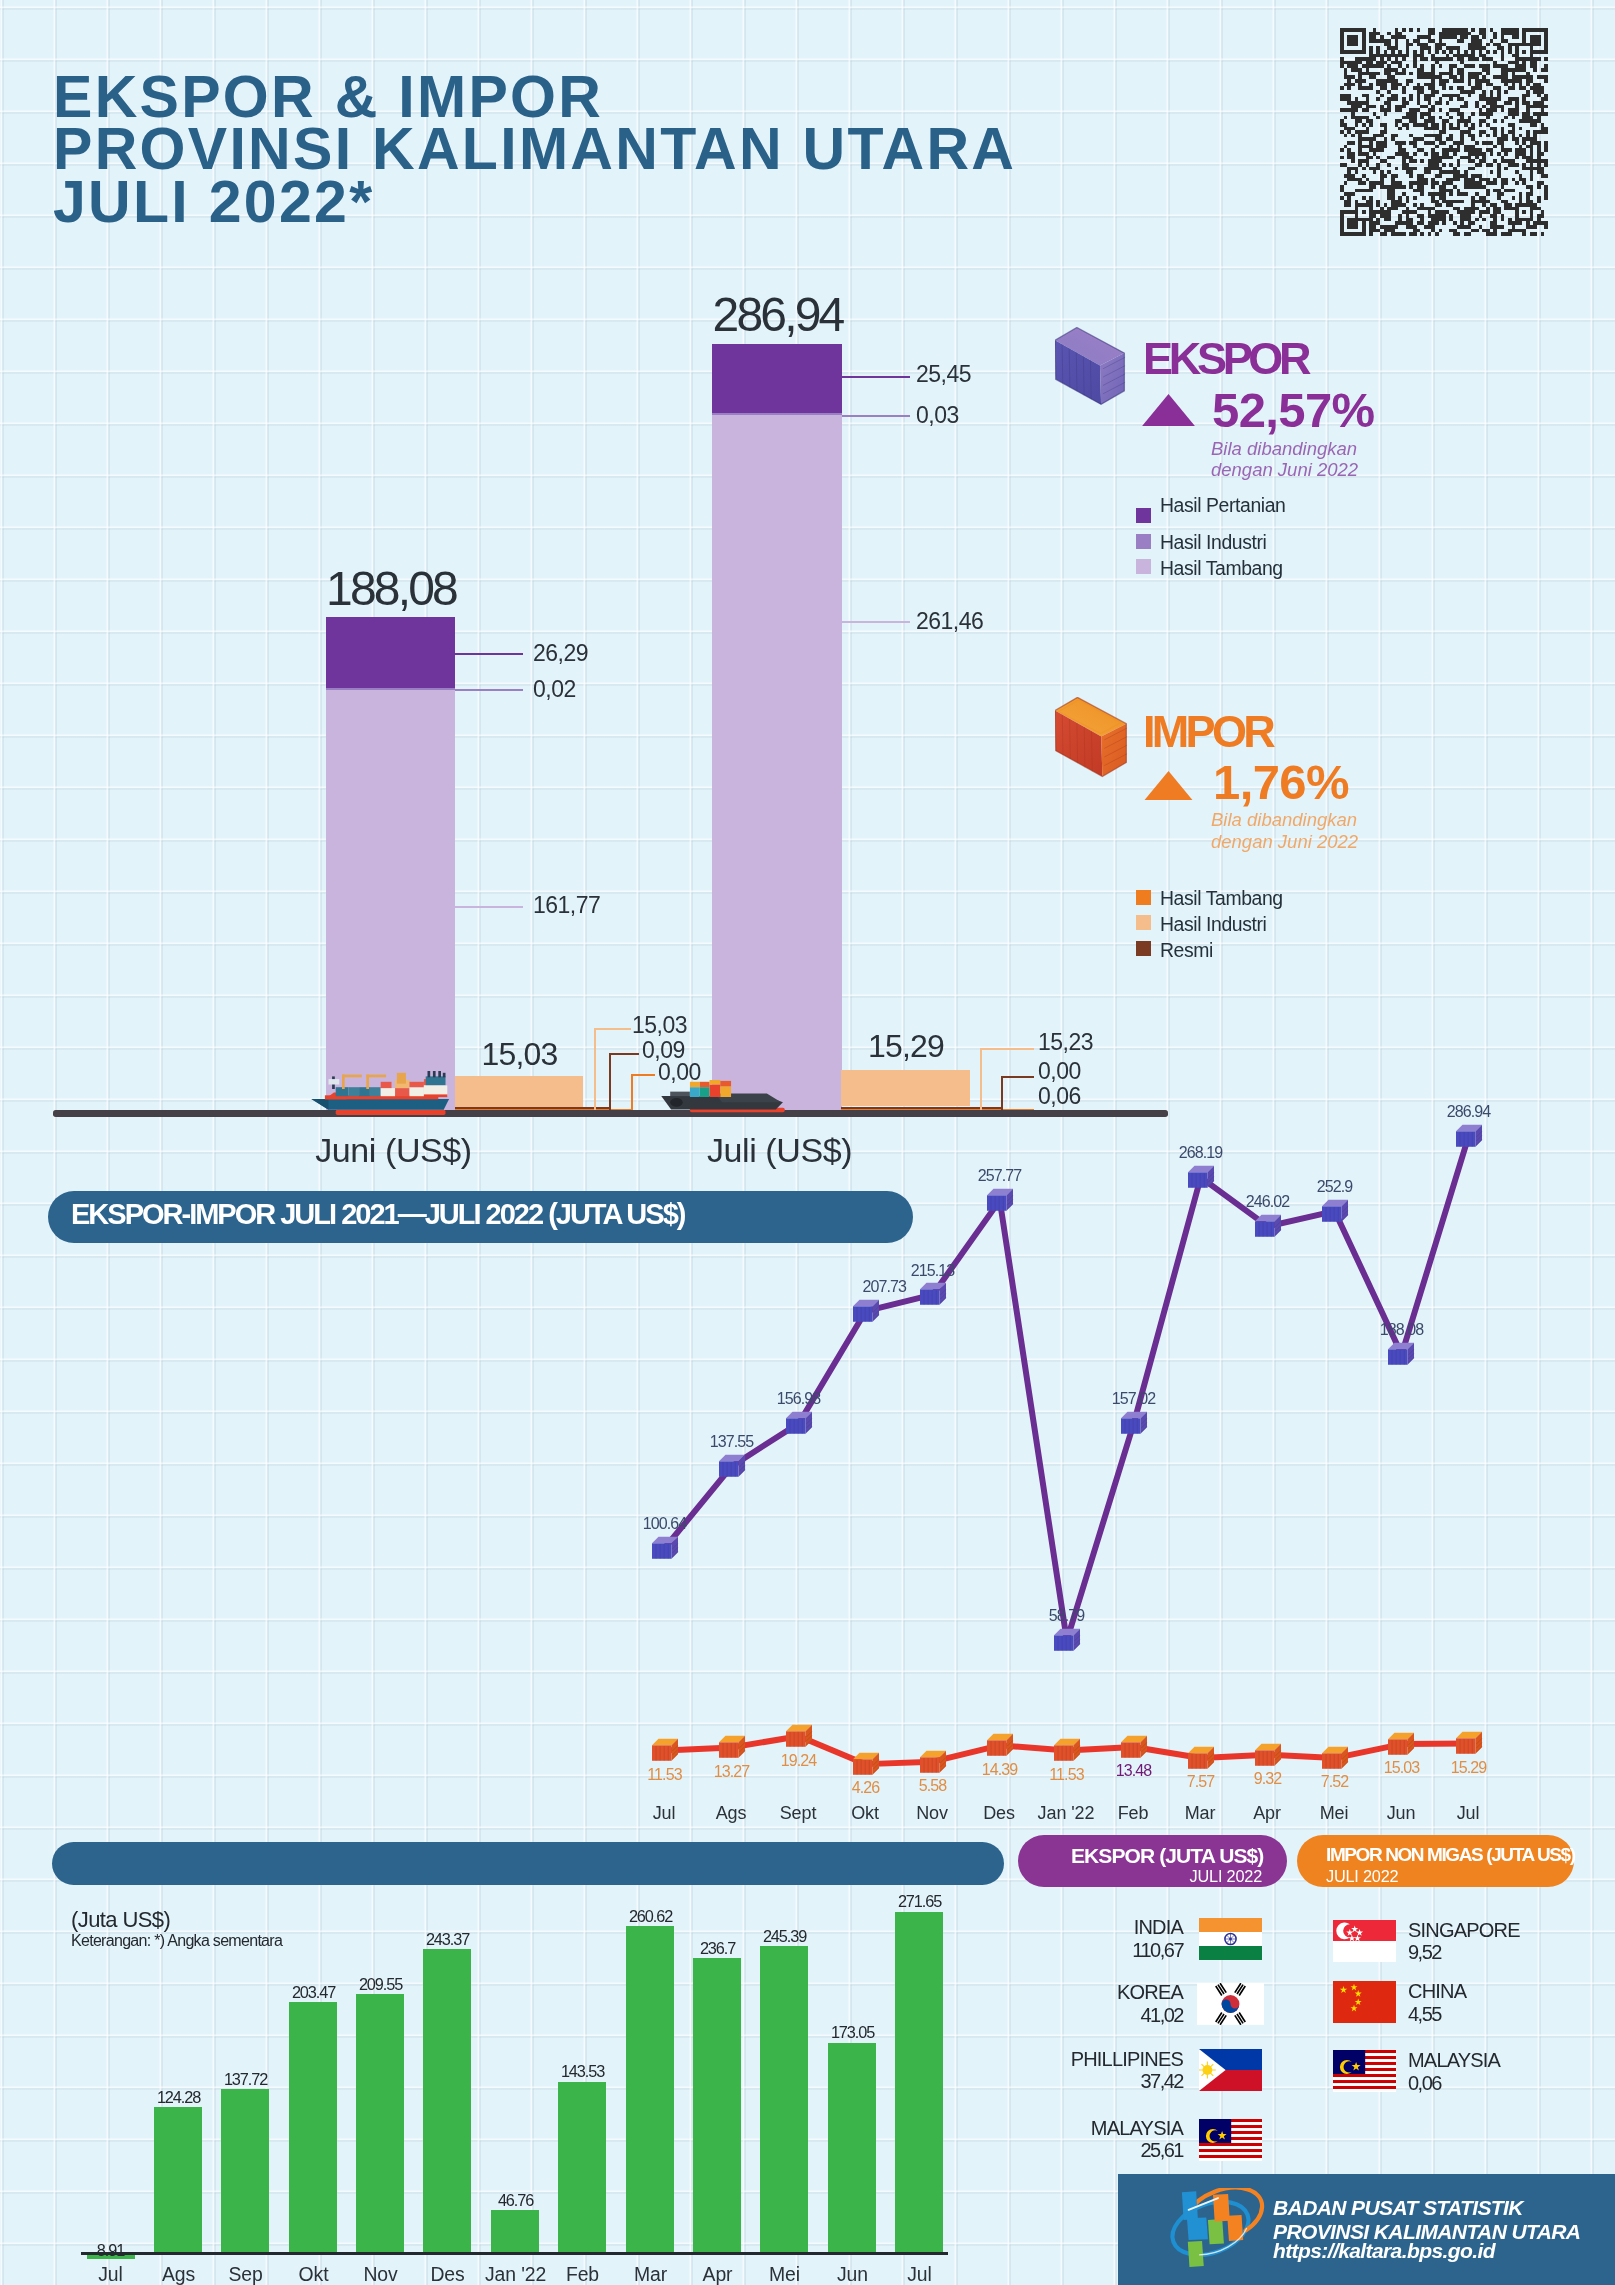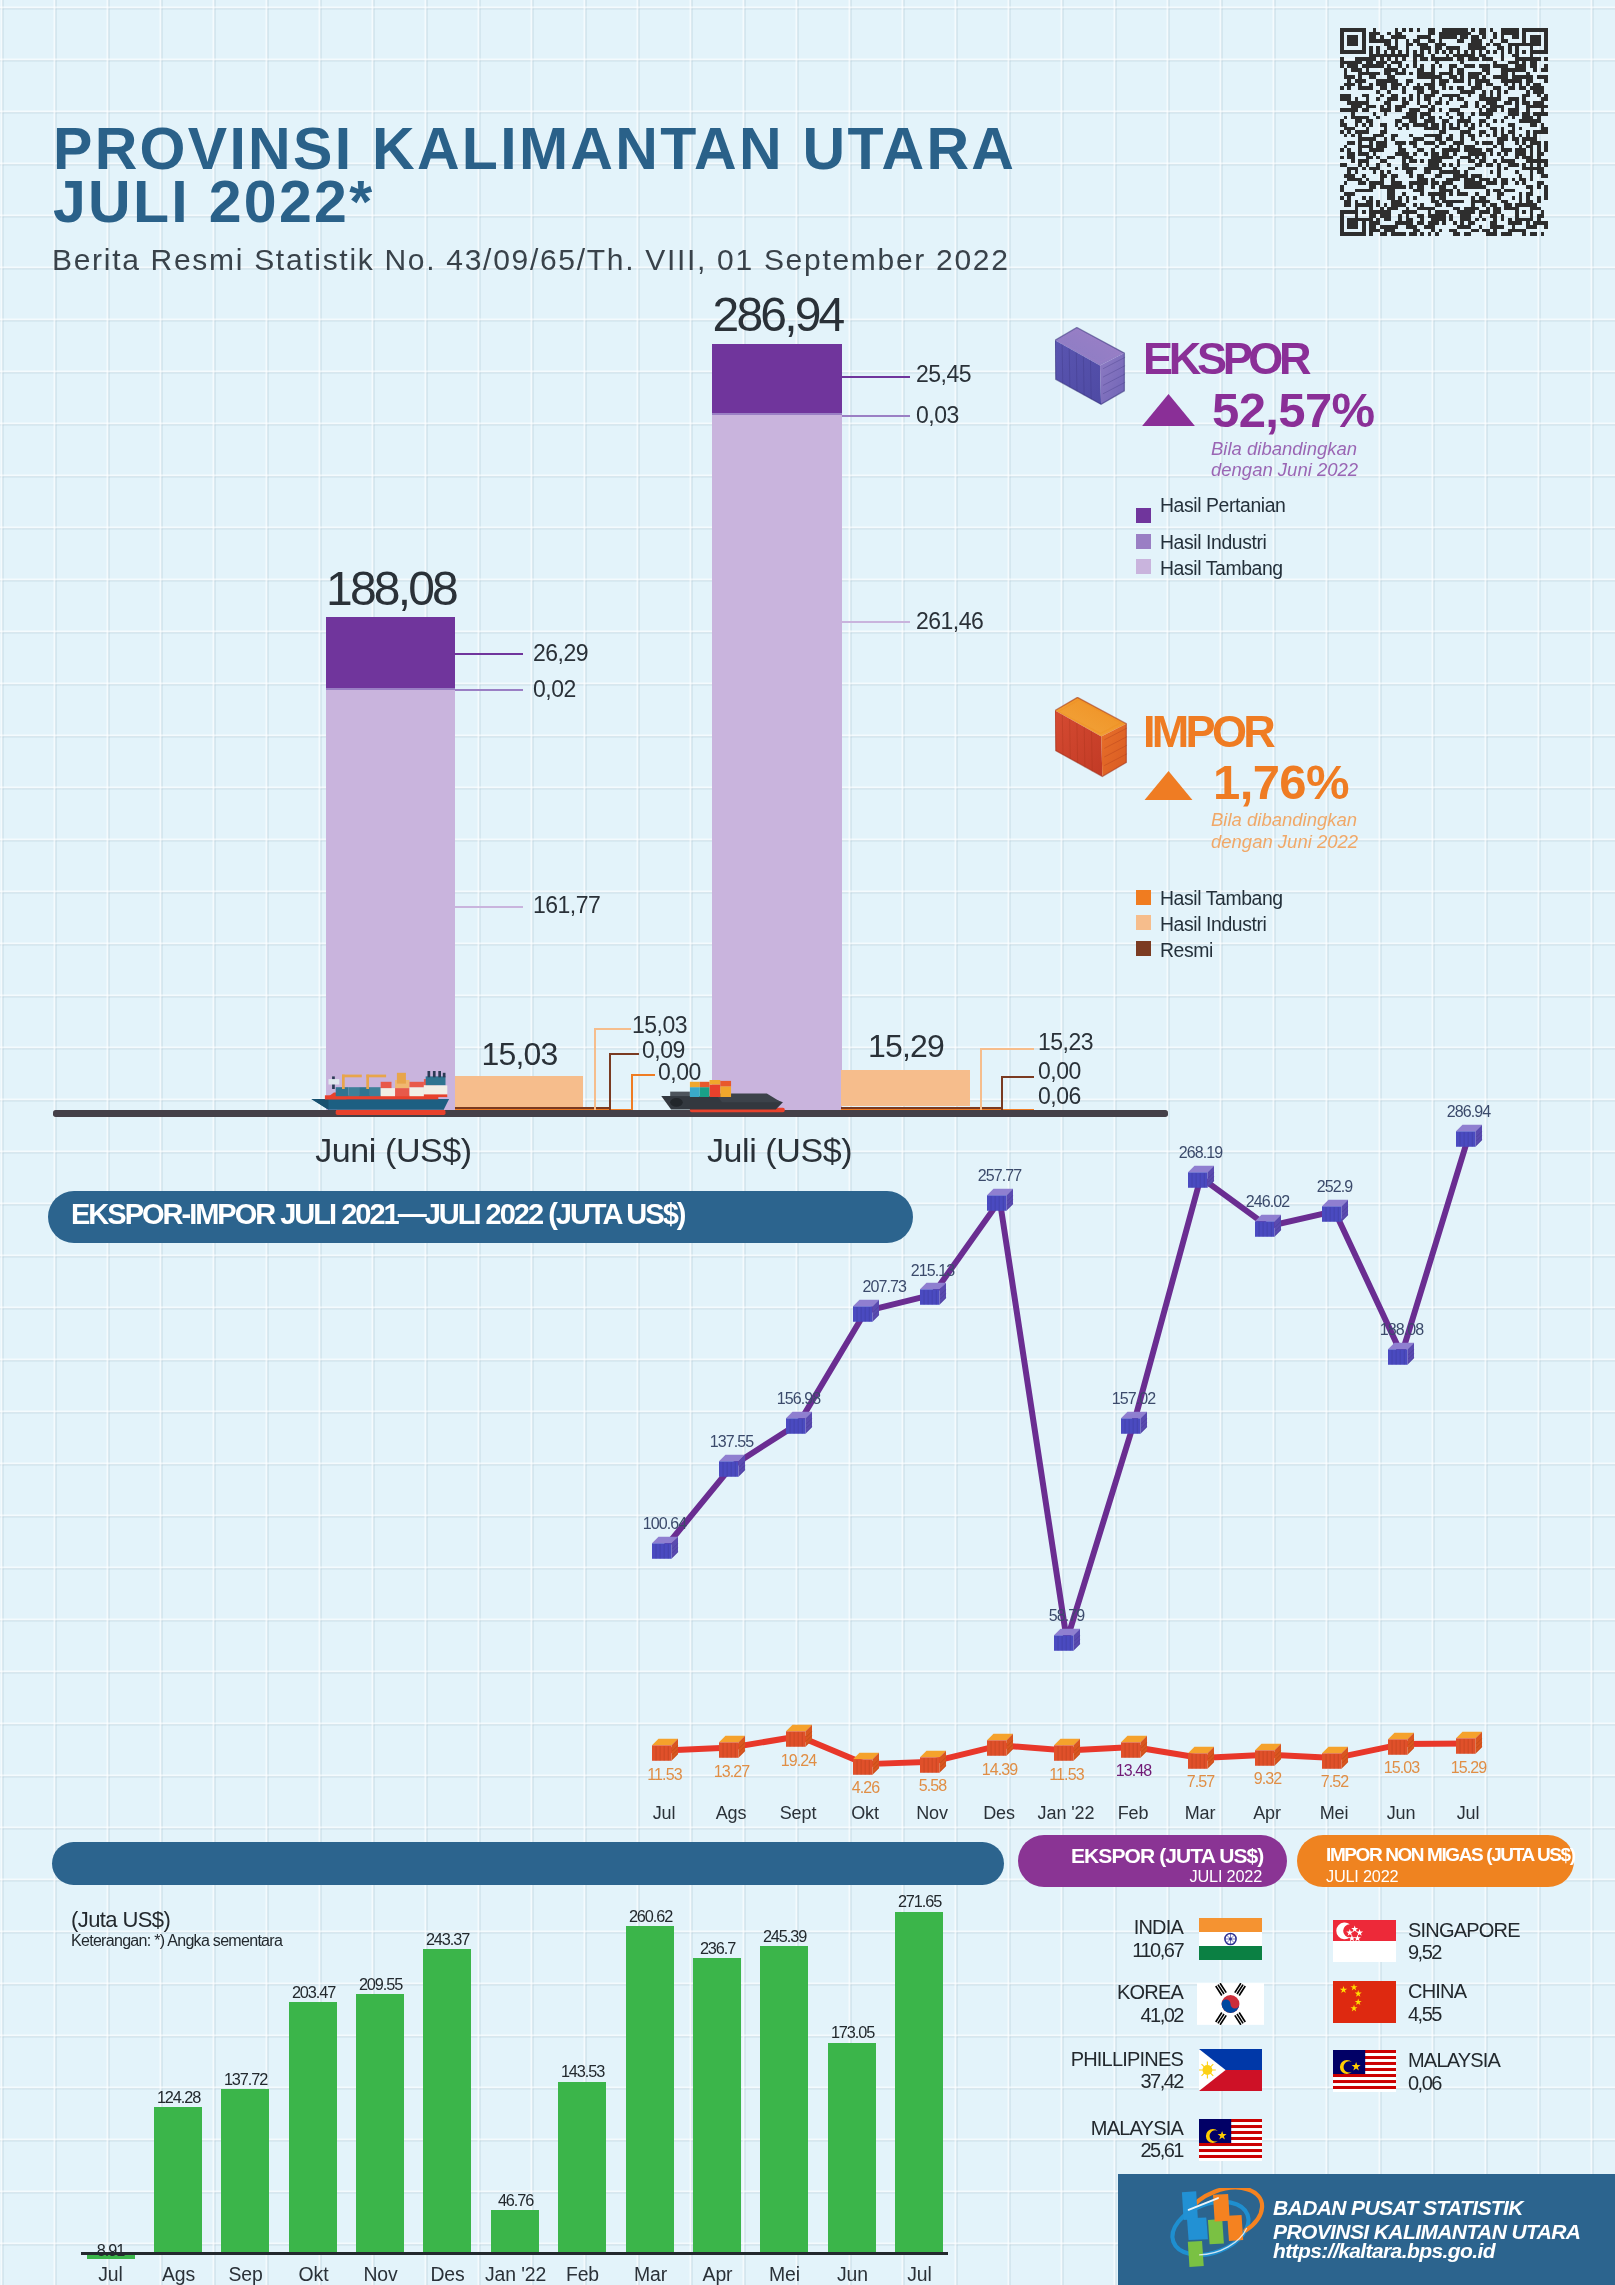--- a/index.html
+++ b/index.html
@@ -35,23 +35,23 @@
 .pill{position:absolute;border-radius:29px;}
 .pillt{position:absolute;color:#fff;font-weight:bold;font-size:21px;letter-spacing:-0.9px;white-space:nowrap;line-height:1;}
 .pills{position:absolute;color:#fff;font-size:16.3px;letter-spacing:-0.2px;white-space:nowrap;line-height:1;}
 .ftxt{position:absolute;color:#fff;font-weight:bold;font-style:italic;font-size:21px;letter-spacing:-0.6px;white-space:nowrap;line-height:1;}
 </style>
 </head>
 <body>
 
 <div id="page">
 <div class="grid"></div>
+<div class="ttl" style="left:53px;top:68px">EKSPOR &amp; IMPOR</div>
 <div class="ttl" style="left:53px;top:120px">PROVINSI KALIMANTAN UTARA</div>
 <div class="ttl" style="left:53px;top:173px">JULI 2022*</div>
-<div class="sub" style="left:52px;top:243px">Berita Resmi Statistik No. 43/09/65/Th. VIII, 01 September 2022</div>
 <svg class="abs" style="left:1340px;top:28px" width="208" height="208" viewBox="0 0 57 57" shape-rendering="crispEdges">
       <path fill="#2e2e2e" d="M0 0h7v1h-7zM9 0h1v1h-1zM15 0h1v1h-1zM17 0h1v1h-1zM19 0h1v1h-1zM21 0h1v1h-1zM24 0h2v1h-2zM28 0h7v1h-7zM36 0h1v1h-1zM38 0h2v1h-2zM41 0h1v1h-1zM44 0h5v1h-5zM50 0h7v1h-7zM0 1h1v1h-1zM6 1h1v1h-1zM8 1h3v1h-3zM13 1h1v1h-1zM15 1h2v1h-2zM24 1h2v1h-2zM27 1h9v1h-9zM38 1h2v1h-2zM42 1h1v1h-1zM44 1h5v1h-5zM50 1h1v1h-1zM56 1h1v1h-1zM0 2h1v1h-1zM2 2h3v1h-3zM6 2h1v1h-1zM8 2h2v1h-2zM11 2h1v1h-1zM14 2h4v1h-4zM21 2h4v1h-4zM27 2h5v1h-5zM33 2h2v1h-2zM36 2h2v1h-2zM39 2h1v1h-1zM42 2h1v1h-1zM44 2h1v1h-1zM47 2h2v1h-2zM50 2h1v1h-1zM52 2h3v1h-3zM56 2h1v1h-1zM0 3h1v1h-1zM2 3h3v1h-3zM6 3h1v1h-1zM8 3h6v1h-6zM15 3h1v1h-1zM18 3h1v1h-1zM20 3h2v1h-2zM24 3h2v1h-2zM27 3h1v1h-1zM32 3h2v1h-2zM36 3h3v1h-3zM41 3h1v1h-1zM44 3h2v1h-2zM50 3h1v1h-1zM52 3h3v1h-3zM56 3h1v1h-1zM0 4h1v1h-1zM2 4h3v1h-3zM6 4h1v1h-1zM12 4h2v1h-2zM15 4h1v1h-1zM18 4h2v1h-2zM21 4h3v1h-3zM26 4h3v1h-3zM35 4h4v1h-4zM40 4h1v1h-1zM42 4h2v1h-2zM46 4h9v1h-9zM56 4h1v1h-1zM0 5h1v1h-1zM6 5h1v1h-1zM8 5h1v1h-1zM10 5h1v1h-1zM13 5h3v1h-3zM18 5h1v1h-1zM22 5h3v1h-3zM26 5h2v1h-2zM29 5h4v1h-4zM35 5h5v1h-5zM43 5h2v1h-2zM46 5h1v1h-1zM48 5h1v1h-1zM52 5h1v1h-1zM56 5h1v1h-1zM0 6h7v1h-7zM8 6h1v1h-1zM10 6h1v1h-1zM12 6h1v1h-1zM14 6h1v1h-1zM16 6h1v1h-1zM18 6h1v1h-1zM20 6h1v1h-1zM22 6h1v1h-1zM24 6h1v1h-1zM26 6h1v1h-1zM28 6h1v1h-1zM30 6h1v1h-1zM32 6h1v1h-1zM34 6h1v1h-1zM36 6h1v1h-1zM38 6h1v1h-1zM40 6h1v1h-1zM42 6h1v1h-1zM44 6h1v1h-1zM46 6h1v1h-1zM48 6h1v1h-1zM50 6h1v1h-1zM52 6h5v1h-5zM8 7h11v1h-11zM20 7h3v1h-3zM25 7h1v1h-1zM29 7h1v1h-1zM31 7h6v1h-6zM38 7h2v1h-2zM44 7h1v1h-1zM47 7h2v1h-2zM52 7h1v1h-1zM0 8h1v1h-1zM4 8h6v1h-6zM11 8h1v1h-1zM13 8h1v1h-1zM15 8h1v1h-1zM17 8h1v1h-1zM20 8h1v1h-1zM22 8h2v1h-2zM25 8h6v1h-6zM32 8h2v1h-2zM35 8h3v1h-3zM39 8h3v1h-3zM44 8h1v1h-1zM48 8h7v1h-7zM56 8h1v1h-1zM0 9h6v1h-6zM7 9h2v1h-2zM10 9h3v1h-3zM14 9h3v1h-3zM20 9h1v1h-1zM26 9h1v1h-1zM33 9h1v1h-1zM42 9h1v1h-1zM46 9h3v1h-3zM50 9h1v1h-1zM52 9h2v1h-2zM0 10h1v1h-1zM2 10h3v1h-3zM6 10h6v1h-6zM13 10h1v1h-1zM16 10h1v1h-1zM18 10h1v1h-1zM20 10h1v1h-1zM22 10h1v1h-1zM25 10h1v1h-1zM27 10h1v1h-1zM30 10h2v1h-2zM34 10h3v1h-3zM38 10h3v1h-3zM42 10h4v1h-4zM48 10h3v1h-3zM52 10h2v1h-2zM56 10h1v1h-1zM1 11h1v1h-1zM3 11h3v1h-3zM7 11h1v1h-1zM12 11h4v1h-4zM17 11h1v1h-1zM21 11h2v1h-2zM25 11h1v1h-1zM30 11h1v1h-1zM32 11h2v1h-2zM39 11h2v1h-2zM44 11h7v1h-7zM53 11h1v1h-1zM55 11h2v1h-2zM1 12h1v1h-1zM5 12h6v1h-6zM12 12h2v1h-2zM15 12h3v1h-3zM19 12h1v1h-1zM21 12h5v1h-5zM27 12h4v1h-4zM32 12h2v1h-2zM35 12h4v1h-4zM40 12h1v1h-1zM44 12h2v1h-2zM47 12h1v1h-1zM51 12h1v1h-1zM1 13h3v1h-3zM5 13h1v1h-1zM8 13h2v1h-2zM13 13h2v1h-2zM21 13h7v1h-7zM30 13h2v1h-2zM33 13h1v1h-1zM35 13h3v1h-3zM39 13h1v1h-1zM42 13h4v1h-4zM47 13h6v1h-6zM54 13h3v1h-3zM2 14h1v1h-1zM4 14h3v1h-3zM10 14h6v1h-6zM18 14h2v1h-2zM25 14h1v1h-1zM27 14h3v1h-3zM31 14h3v1h-3zM35 14h1v1h-1zM37 14h4v1h-4zM44 14h6v1h-6zM51 14h2v1h-2zM56 14h1v1h-1zM1 15h3v1h-3zM5 15h1v1h-1zM8 15h1v1h-1zM10 15h3v1h-3zM14 15h3v1h-3zM18 15h1v1h-1zM21 15h1v1h-1zM23 15h3v1h-3zM27 15h2v1h-2zM35 15h1v1h-1zM37 15h2v1h-2zM40 15h2v1h-2zM45 15h1v1h-1zM47 15h1v1h-1zM49 15h1v1h-1zM51 15h1v1h-1zM53 15h2v1h-2zM0 16h1v1h-1zM2 16h1v1h-1zM5 16h4v1h-4zM11 16h2v1h-2zM14 16h2v1h-2zM17 16h1v1h-1zM20 16h3v1h-3zM24 16h2v1h-2zM28 16h1v1h-1zM30 16h1v1h-1zM32 16h2v1h-2zM36 16h3v1h-3zM42 16h2v1h-2zM46 16h2v1h-2zM49 16h2v1h-2zM52 16h4v1h-4zM10 17h1v1h-1zM13 17h1v1h-1zM17 17h1v1h-1zM21 17h2v1h-2zM25 17h2v1h-2zM33 17h4v1h-4zM39 17h1v1h-1zM41 17h1v1h-1zM43 17h1v1h-1zM45 17h1v1h-1zM51 17h1v1h-1zM53 17h3v1h-3zM0 18h3v1h-3zM6 18h2v1h-2zM11 18h1v1h-1zM14 18h2v1h-2zM19 18h1v1h-1zM21 18h1v1h-1zM23 18h3v1h-3zM28 18h5v1h-5zM35 18h1v1h-1zM38 18h2v1h-2zM41 18h1v1h-1zM43 18h1v1h-1zM50 18h2v1h-2zM54 18h1v1h-1zM56 18h1v1h-1zM0 19h3v1h-3zM4 19h1v1h-1zM7 19h1v1h-1zM10 19h1v1h-1zM13 19h3v1h-3zM17 19h1v1h-1zM19 19h1v1h-1zM21 19h1v1h-1zM23 19h2v1h-2zM27 19h1v1h-1zM30 19h1v1h-1zM32 19h2v1h-2zM38 19h6v1h-6zM46 19h3v1h-3zM50 19h1v1h-1zM55 19h2v1h-2zM2 20h6v1h-6zM12 20h2v1h-2zM17 20h2v1h-2zM21 20h1v1h-1zM24 20h1v1h-1zM26 20h2v1h-2zM29 20h1v1h-1zM34 20h1v1h-1zM37 20h1v1h-1zM40 20h3v1h-3zM45 20h2v1h-2zM48 20h1v1h-1zM50 20h2v1h-2zM53 20h3v1h-3zM3 21h3v1h-3zM7 21h3v1h-3zM11 21h1v1h-1zM13 21h1v1h-1zM15 21h3v1h-3zM22 21h2v1h-2zM25 21h1v1h-1zM33 21h2v1h-2zM37 21h1v1h-1zM39 21h1v1h-1zM41 21h4v1h-4zM48 21h1v1h-1zM51 21h6v1h-6zM0 22h5v1h-5zM6 22h2v1h-2zM11 22h3v1h-3zM15 22h2v1h-2zM19 22h3v1h-3zM24 22h2v1h-2zM27 22h1v1h-1zM30 22h3v1h-3zM38 22h1v1h-1zM40 22h3v1h-3zM44 22h1v1h-1zM46 22h3v1h-3zM51 22h1v1h-1zM55 22h1v1h-1zM3 23h1v1h-1zM9 23h1v1h-1zM12 23h1v1h-1zM18 23h3v1h-3zM22 23h3v1h-3zM29 23h1v1h-1zM32 23h2v1h-2zM36 23h1v1h-1zM38 23h4v1h-4zM46 23h3v1h-3zM50 23h2v1h-2zM53 23h4v1h-4zM1 24h1v1h-1zM3 24h5v1h-5zM10 24h1v1h-1zM17 24h4v1h-4zM22 24h1v1h-1zM24 24h2v1h-2zM27 24h1v1h-1zM30 24h1v1h-1zM33 24h1v1h-1zM35 24h1v1h-1zM40 24h1v1h-1zM45 24h1v1h-1zM47 24h1v1h-1zM50 24h3v1h-3zM54 24h1v1h-1zM0 25h1v1h-1zM4 25h2v1h-2zM7 25h2v1h-2zM15 25h2v1h-2zM19 25h2v1h-2zM23 25h3v1h-3zM28 25h2v1h-2zM32 25h4v1h-4zM38 25h2v1h-2zM42 25h1v1h-1zM44 25h1v1h-1zM49 25h6v1h-6zM0 26h2v1h-2zM4 26h1v1h-1zM6 26h1v1h-1zM8 26h1v1h-1zM11 26h2v1h-2zM15 26h1v1h-1zM17 26h2v1h-2zM20 26h4v1h-4zM25 26h2v1h-2zM28 26h1v1h-1zM30 26h1v1h-1zM32 26h1v1h-1zM34 26h1v1h-1zM36 26h1v1h-1zM38 26h1v1h-1zM40 26h1v1h-1zM46 26h2v1h-2zM52 26h2v1h-2zM55 26h1v1h-1zM1 27h3v1h-3zM7 27h1v1h-1zM12 27h1v1h-1zM16 27h1v1h-1zM18 27h1v1h-1zM23 27h4v1h-4zM28 27h1v1h-1zM30 27h3v1h-3zM35 27h2v1h-2zM41 27h2v1h-2zM44 27h1v1h-1zM47 27h1v1h-1zM49 27h1v1h-1zM55 27h2v1h-2zM0 28h1v1h-1zM2 28h1v1h-1zM4 28h4v1h-4zM11 28h2v1h-2zM27 28h2v1h-2zM33 28h3v1h-3zM38 28h2v1h-2zM42 28h1v1h-1zM44 28h1v1h-1zM46 28h2v1h-2zM51 28h1v1h-1zM53 28h4v1h-4zM1 29h1v1h-1zM3 29h1v1h-1zM5 29h1v1h-1zM9 29h3v1h-3zM14 29h2v1h-2zM19 29h1v1h-1zM23 29h5v1h-5zM30 29h1v1h-1zM33 29h1v1h-1zM35 29h2v1h-2zM38 29h1v1h-1zM40 29h1v1h-1zM42 29h1v1h-1zM44 29h2v1h-2zM47 29h1v1h-1zM49 29h1v1h-1zM51 29h1v1h-1zM53 29h1v1h-1zM5 30h5v1h-5zM12 30h1v1h-1zM14 30h1v1h-1zM20 30h3v1h-3zM26 30h2v1h-2zM29 30h2v1h-2zM33 30h1v1h-1zM36 30h1v1h-1zM43 30h3v1h-3zM47 30h2v1h-2zM50 30h4v1h-4zM2 31h2v1h-2zM5 31h1v1h-1zM8 31h1v1h-1zM10 31h3v1h-3zM15 31h3v1h-3zM19 31h2v1h-2zM23 31h3v1h-3zM27 31h2v1h-2zM31 31h3v1h-3zM37 31h1v1h-1zM39 31h3v1h-3zM43 31h2v1h-2zM48 31h1v1h-1zM50 31h1v1h-1zM52 31h3v1h-3zM56 31h1v1h-1zM1 32h1v1h-1zM5 32h4v1h-4zM10 32h3v1h-3zM16 32h1v1h-1zM20 32h1v1h-1zM26 32h1v1h-1zM30 32h1v1h-1zM32 32h1v1h-1zM34 32h3v1h-3zM42 32h1v1h-1zM44 32h1v1h-1zM49 32h1v1h-1zM51 32h2v1h-2zM54 32h1v1h-1zM56 32h1v1h-1zM0 33h1v1h-1zM2 33h1v1h-1zM5 33h1v1h-1zM8 33h4v1h-4zM16 33h2v1h-2zM21 33h2v1h-2zM25 33h1v1h-1zM28 33h5v1h-5zM34 33h5v1h-5zM40 33h2v1h-2zM44 33h3v1h-3zM48 33h3v1h-3zM52 33h1v1h-1zM54 33h1v1h-1zM56 33h1v1h-1zM2 34h2v1h-2zM5 34h3v1h-3zM9 34h1v1h-1zM15 34h4v1h-4zM20 34h1v1h-1zM23 34h1v1h-1zM25 34h2v1h-2zM28 34h2v1h-2zM31 34h1v1h-1zM35 34h5v1h-5zM41 34h1v1h-1zM43 34h1v1h-1zM45 34h1v1h-1zM48 34h3v1h-3zM52 34h1v1h-1zM54 34h2v1h-2zM0 35h1v1h-1zM2 35h2v1h-2zM7 35h2v1h-2zM10 35h1v1h-1zM13 35h2v1h-2zM17 35h3v1h-3zM25 35h6v1h-6zM33 35h3v1h-3zM37 35h1v1h-1zM39 35h1v1h-1zM44 35h1v1h-1zM48 35h1v1h-1zM50 35h3v1h-3zM54 35h1v1h-1zM3 36h1v1h-1zM5 36h3v1h-3zM11 36h2v1h-2zM17 36h1v1h-1zM19 36h2v1h-2zM22 36h1v1h-1zM24 36h4v1h-4zM32 36h1v1h-1zM35 36h2v1h-2zM38 36h2v1h-2zM42 36h1v1h-1zM44 36h4v1h-4zM51 36h6v1h-6zM0 37h2v1h-2zM5 37h1v1h-1zM7 37h1v1h-1zM10 37h1v1h-1zM13 37h1v1h-1zM17 37h2v1h-2zM24 37h3v1h-3zM28 37h1v1h-1zM30 37h1v1h-1zM32 37h1v1h-1zM37 37h2v1h-2zM40 37h2v1h-2zM43 37h1v1h-1zM46 37h3v1h-3zM50 37h1v1h-1zM52 37h1v1h-1zM54 37h1v1h-1zM56 37h1v1h-1zM2 38h3v1h-3zM6 38h1v1h-1zM8 38h3v1h-3zM15 38h1v1h-1zM17 38h4v1h-4zM23 38h5v1h-5zM31 38h1v1h-1zM35 38h2v1h-2zM43 38h1v1h-1zM45 38h1v1h-1zM50 38h6v1h-6zM2 39h1v1h-1zM4 39h1v1h-1zM9 39h1v1h-1zM11 39h1v1h-1zM13 39h1v1h-1zM18 39h2v1h-2zM23 39h2v1h-2zM27 39h6v1h-6zM34 39h1v1h-1zM41 39h1v1h-1zM43 39h1v1h-1zM48 39h1v1h-1zM52 39h1v1h-1zM54 39h2v1h-2zM1 40h3v1h-3zM6 40h1v1h-1zM11 40h2v1h-2zM14 40h2v1h-2zM19 40h1v1h-1zM21 40h2v1h-2zM26 40h2v1h-2zM31 40h4v1h-4zM36 40h3v1h-3zM43 40h1v1h-1zM49 40h1v1h-1zM52 40h1v1h-1zM55 40h2v1h-2zM2 41h4v1h-4zM7 41h1v1h-1zM11 41h1v1h-1zM14 41h1v1h-1zM21 41h3v1h-3zM25 41h1v1h-1zM29 41h4v1h-4zM34 41h3v1h-3zM38 41h3v1h-3zM42 41h1v1h-1zM44 41h2v1h-2zM47 41h1v1h-1zM49 41h2v1h-2zM52 41h1v1h-1zM1 42h1v1h-1zM5 42h2v1h-2zM8 42h4v1h-4zM14 42h3v1h-3zM19 42h5v1h-5zM25 42h2v1h-2zM28 42h3v1h-3zM34 42h5v1h-5zM40 42h3v1h-3zM44 42h2v1h-2zM48 42h1v1h-1zM50 42h1v1h-1zM54 42h2v1h-2zM0 43h1v1h-1zM8 43h2v1h-2zM11 43h7v1h-7zM19 43h1v1h-1zM21 43h2v1h-2zM25 43h1v1h-1zM27 43h2v1h-2zM31 43h1v1h-1zM34 43h6v1h-6zM44 43h1v1h-1zM51 43h2v1h-2zM54 43h1v1h-1zM56 43h1v1h-1zM0 44h1v1h-1zM4 44h5v1h-5zM13 44h2v1h-2zM20 44h3v1h-3zM27 44h4v1h-4zM32 44h1v1h-1zM40 44h1v1h-1zM42 44h2v1h-2zM45 44h3v1h-3zM52 44h1v1h-1zM56 44h1v1h-1zM1 45h3v1h-3zM13 45h2v1h-2zM17 45h1v1h-1zM22 45h1v1h-1zM24 45h5v1h-5zM30 45h1v1h-1zM32 45h3v1h-3zM37 45h1v1h-1zM40 45h1v1h-1zM43 45h2v1h-2zM49 45h1v1h-1zM51 45h2v1h-2zM56 45h1v1h-1zM0 46h1v1h-1zM2 46h1v1h-1zM6 46h1v1h-1zM8 46h1v1h-1zM13 46h2v1h-2zM16 46h1v1h-1zM18 46h1v1h-1zM20 46h1v1h-1zM25 46h1v1h-1zM27 46h2v1h-2zM36 46h1v1h-1zM38 46h2v1h-2zM43 46h1v1h-1zM47 46h1v1h-1zM49 46h1v1h-1zM51 46h1v1h-1zM54 46h1v1h-1zM56 46h1v1h-1zM1 47h2v1h-2zM4 47h1v1h-1zM7 47h2v1h-2zM10 47h1v1h-1zM14 47h3v1h-3zM18 47h1v1h-1zM25 47h2v1h-2zM28 47h6v1h-6zM36 47h5v1h-5zM44 47h2v1h-2zM49 47h1v1h-1zM51 47h2v1h-2zM54 47h1v1h-1zM1 48h2v1h-2zM4 48h5v1h-5zM10 48h1v1h-1zM12 48h1v1h-1zM14 48h4v1h-4zM20 48h1v1h-1zM22 48h1v1h-1zM26 48h2v1h-2zM29 48h2v1h-2zM36 48h1v1h-1zM39 48h1v1h-1zM41 48h2v1h-2zM45 48h2v1h-2zM48 48h6v1h-6zM4 49h1v1h-1zM8 49h1v1h-1zM11 49h1v1h-1zM13 49h3v1h-3zM18 49h1v1h-1zM21 49h5v1h-5zM31 49h2v1h-2zM34 49h4v1h-4zM40 49h1v1h-1zM42 49h2v1h-2zM45 49h4v1h-4zM52 49h3v1h-3zM0 50h5v1h-5zM6 50h1v1h-1zM8 50h6v1h-6zM17 50h4v1h-4zM24 50h1v1h-1zM26 50h4v1h-4zM32 50h5v1h-5zM38 50h3v1h-3zM42 50h2v1h-2zM48 50h1v1h-1zM50 50h1v1h-1zM52 50h1v1h-1zM55 50h1v1h-1zM0 51h1v1h-1zM4 51h1v1h-1zM8 51h2v1h-2zM11 51h3v1h-3zM16 51h1v1h-1zM18 51h1v1h-1zM21 51h2v1h-2zM24 51h5v1h-5zM30 51h1v1h-1zM33 51h3v1h-3zM38 51h1v1h-1zM41 51h2v1h-2zM44 51h1v1h-1zM48 51h1v1h-1zM52 51h1v1h-1zM54 51h2v1h-2zM0 52h1v1h-1zM2 52h7v1h-7zM10 52h1v1h-1zM12 52h2v1h-2zM16 52h1v1h-1zM18 52h2v1h-2zM22 52h1v1h-1zM25 52h4v1h-4zM30 52h1v1h-1zM33 52h3v1h-3zM37 52h1v1h-1zM39 52h1v1h-1zM42 52h1v1h-1zM44 52h1v1h-1zM46 52h1v1h-1zM48 52h5v1h-5zM54 52h1v1h-1zM0 53h1v1h-1zM2 53h3v1h-3zM6 53h1v1h-1zM8 53h3v1h-3zM15 53h5v1h-5zM21 53h2v1h-2zM24 53h3v1h-3zM28 53h1v1h-1zM31 53h1v1h-1zM33 53h1v1h-1zM35 53h2v1h-2zM41 53h2v1h-2zM46 53h4v1h-4zM51 53h1v1h-1zM53 53h4v1h-4zM0 54h1v1h-1zM2 54h3v1h-3zM6 54h1v1h-1zM8 54h2v1h-2zM11 54h5v1h-5zM18 54h3v1h-3zM23 54h3v1h-3zM32 54h4v1h-4zM38 54h1v1h-1zM41 54h4v1h-4zM47 54h1v1h-1zM51 54h3v1h-3zM56 54h1v1h-1zM0 55h1v1h-1zM6 55h1v1h-1zM8 55h3v1h-3zM12 55h3v1h-3zM20 55h2v1h-2zM25 55h1v1h-1zM27 55h1v1h-1zM30 55h2v1h-2zM36 55h2v1h-2zM39 55h2v1h-2zM42 55h1v1h-1zM46 55h5v1h-5zM0 56h7v1h-7zM8 56h1v1h-1zM11 56h2v1h-2zM14 56h4v1h-4zM19 56h2v1h-2zM22 56h1v1h-1zM24 56h1v1h-1zM26 56h1v1h-1zM31 56h2v1h-2zM34 56h2v1h-2zM40 56h3v1h-3zM44 56h3v1h-3zM50 56h1v1h-1zM52 56h2v1h-2zM55 56h1v1h-1z"></path>
     </svg>
 <div class="abs" style="left:326px;top:690px;width:129px;height:421px;background:#c9b4dd"></div>
 <div class="abs" style="left:326px;top:688px;width:129px;height:2px;background:#9a7fc4"></div>
 <div class="abs" style="left:326px;top:617px;width:129px;height:71px;background:#70359c"></div>
 <div class="bartot" style="left:299px;top:565px;width:184px;text-align:center">188,08</div>
 <div class="abs" style="left:712px;top:415px;width:130px;height:696px;background:#c9b4dd"></div>
 <div class="abs" style="left:712px;top:413px;width:130px;height:2.1px;background:#9a7fc4"></div>
 <div class="abs" style="left:712px;top:344px;width:130px;height:69px;background:#70359c"></div>

